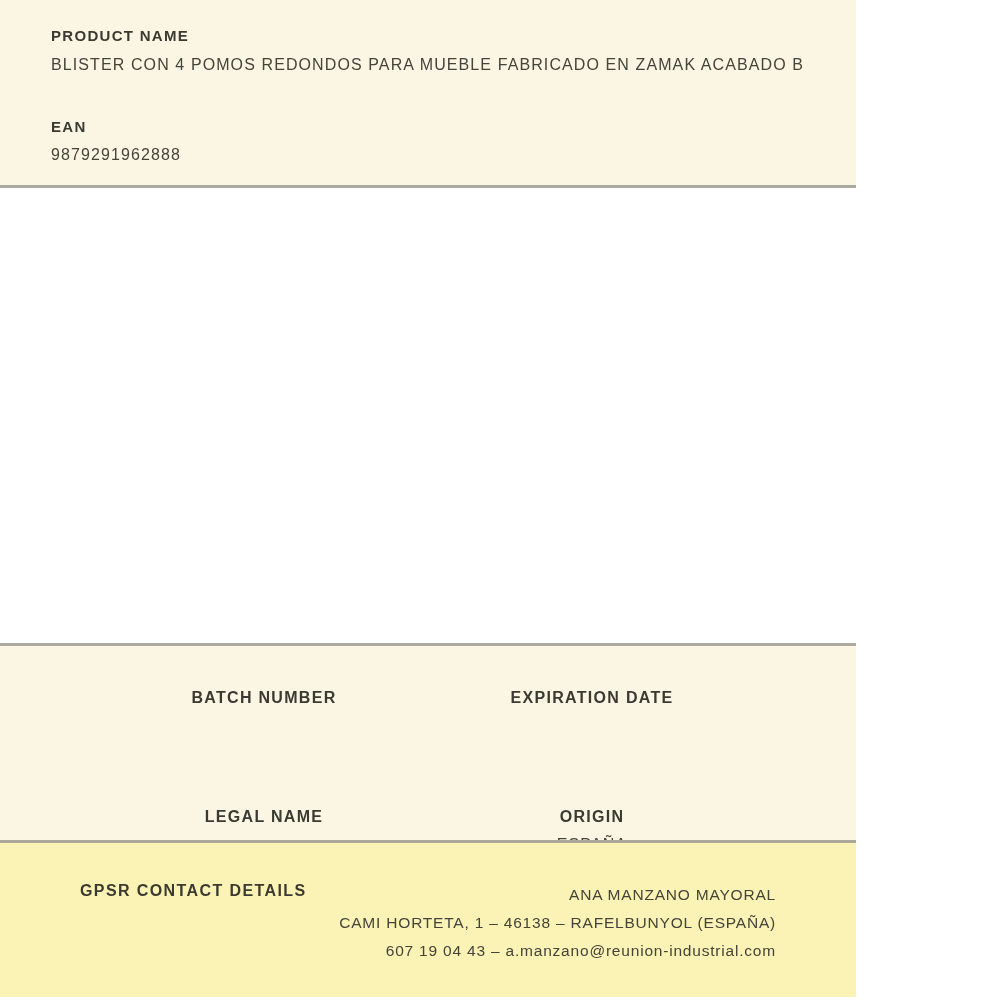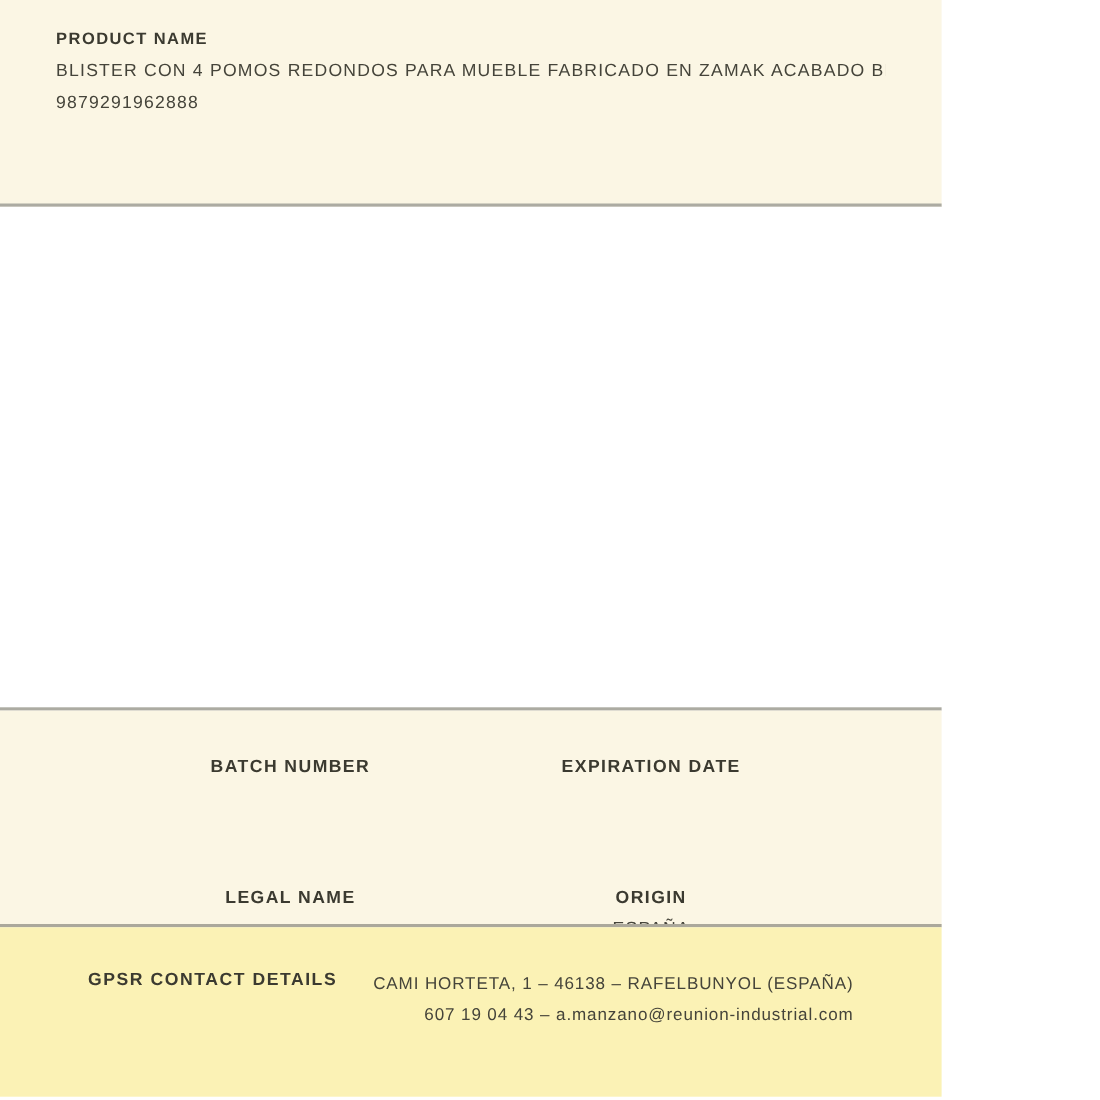--- a/index.html
+++ b/index.html
@@ -115,20 +115,21 @@
   }
 </style>
 </head>
 <body>
 
 <div class="page">
 
   <div class="sec-product">
     <div class="field-label product-name-label">PRODUCT NAME</div>
     <div class="field-value product-name-value">BLISTER CON 4 POMOS REDONDOS PARA MUEBLE FABRICADO EN ZAMAK ACABADO BLANCO PORO MOD.3110 Ø...</div>
+    <div class="field-label ean-label">EAN</div>
     <div class="field-value ean-value">9879291962888</div>
   </div>
 
   <div class="sec-image"></div>
 
   <div class="sec-details">
     <div class="details-row details-row-1">
       <div class="details-cell">
         <div class="field-label">BATCH NUMBER</div>
         <div class="field-value"></div>
@@ -145,18 +146,19 @@
       <div class="details-cell">
         <div class="field-label">ORIGIN</div>
         <div class="field-value">ESPAÑA</div>
       </div>
     </div>
   </div>
 
   <div class="sec-contact">
     <div class="contact-heading">GPSR CONTACT DETAILS</div>
     <div class="contact-block">
+      <div class="contact-line">ANA MANZANO MAYORAL</div>
       <div class="contact-line">CAMI HORTETA, 1 – 46138 – RAFELBUNYOL (ESPAÑA)</div>
       <div class="contact-line">607 19 04 43 – a.manzano@reunion-industrial.com</div>
     </div>
   </div>
 
 </div>
 
 </body></html>

